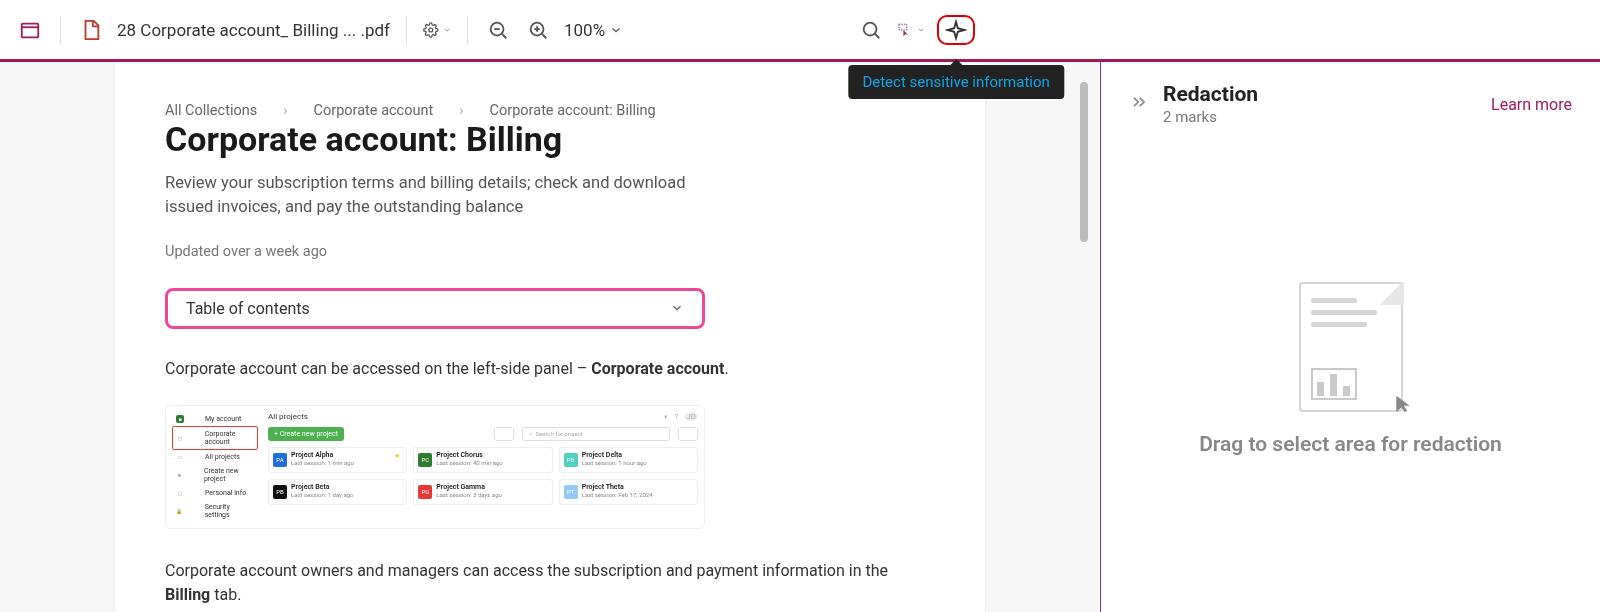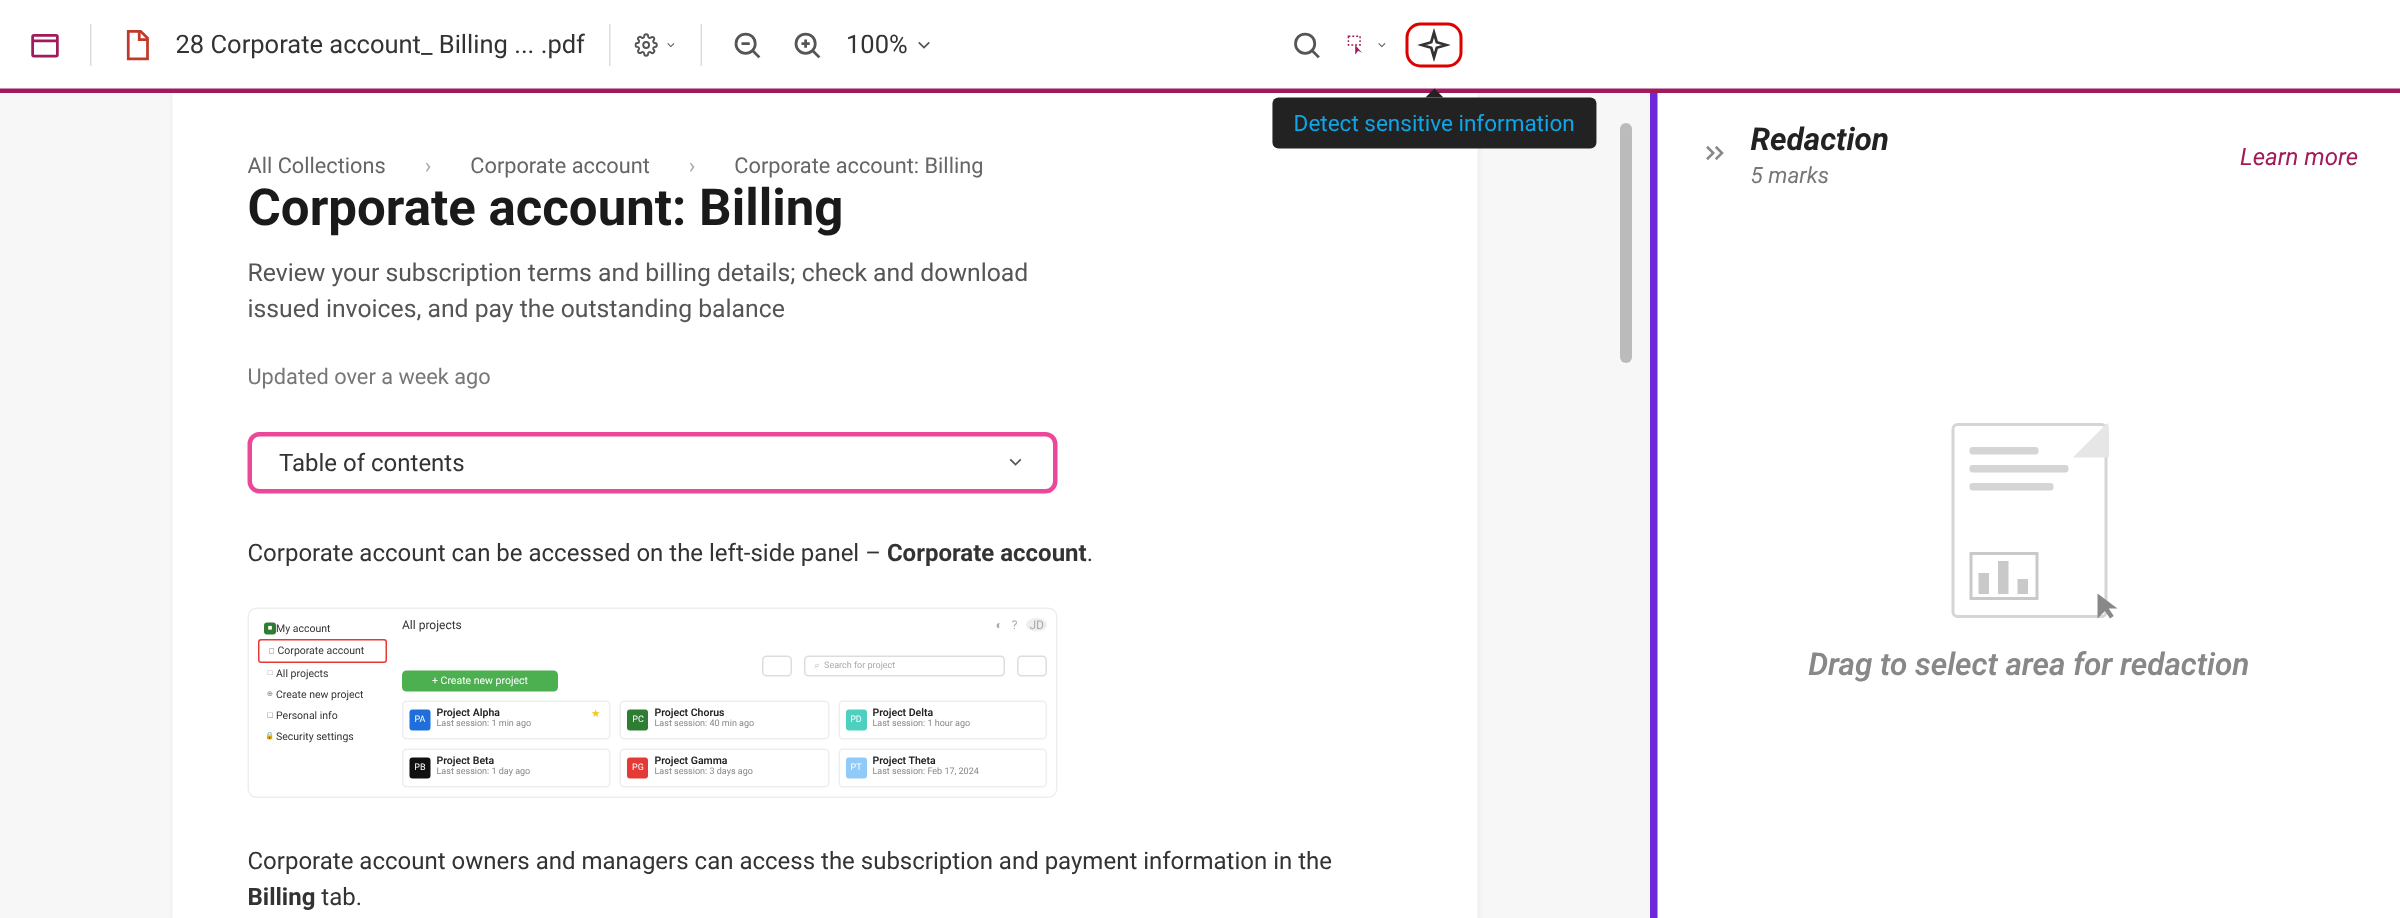--- a/index.html
+++ b/index.html
@@ -26,39 +26,39 @@
   .subtitle { font-size: 16.5px; color: #555; line-height: 1.45; margin-bottom: 24px; max-width: 560px; }
   .updated { font-size: 14.5px; color: #777; margin-bottom: 28px; }
   .toc { border: 3px solid #ec4899; border-radius: 8px; padding: 8px 18px; display: flex; justify-content: space-between; align-items: center; cursor: pointer; margin-bottom: 28px; max-width: 540px; }
   .toc-label { font-size: 16px; color: #333; }
   .body-text { font-size: 16px; color: #333; line-height: 1.5; margin-bottom: 24px; }
   .body-text b { font-weight: 700; }
 
   .embed { border: 1px solid #eee; border-radius: 6px; padding: 6px; margin-bottom: 30px; max-width: 540px; }
   .embed-inner { display: flex; gap: 10px; }
   .embed-side { width: 86px; font-size: 7px; color: #333; }
-  .es-row { display: flex; align-items: center; gap: 0; padding: 3px 4px; border-radius: 2px; }
+  .es-row { display: flex; align-items: center; gap: 21px; padding: 3px 4px; border-radius: 2px; }
   .es-row.sel { border: 1px solid #e53935; }
   .es-dot { width: 8px; height: 8px; background: #2e7d32; border-radius: 2px; font-size: 5px; color:#fff; display:flex; align-items:center; justify-content:center; }
   .es-dot.plain { background: transparent; color:#888; }
   .embed-main { flex: 1; }
   .em-top { display: flex; justify-content: space-between; align-items: center; font-size: 8px; color: #333; margin-bottom: 6px; }
   .em-icons { display: flex; gap: 6px; color: #aaa; }
   .em-row2 { display: flex; gap: 8px; margin-bottom: 6px; align-items: center; }
-  .em-create { background: #4caf50; color: #fff; font-size: 7px; padding: 3px 20px; border-radius: 3px; margin-top: 20px; }
+  .em-create { background: #4caf50; color: #fff; font-size: 7px; padding: 3px 6px; border-radius: 3px; }
   .em-toggle { border: 1px solid #ddd; width: 20px; height: 14px; border-radius: 3px; }
   .em-search { border: 1px solid #ddd; flex:1; height: 14px; border-radius: 3px; font-size: 6px; color: #aaa; padding: 0 6px; display:flex; align-items:center; gap:3px; }
   .em-grid { display: grid; grid-template-columns: repeat(3, 1fr); gap: 6px; }
   .em-card { border: 1px solid #eee; border-radius: 3px; padding: 4px 6px 4px 22px; height: 26px; position: relative; }
   .em-badge { width: 14px; height: 14px; border-radius: 2px; position: absolute; left: 4px; top: 5px; font-size: 6px; color:#fff; display:flex; align-items:center; justify-content:center; }
   .em-card .pn { font-size: 7px; color: #222; font-weight:600; line-height: 1; }
   .em-card .ps { font-size: 6px; color: #888; line-height: 1.4; }
   .em-card .star { position: absolute; right: 6px; top: 4px; font-size: 7px; color:#f5c518; }
 
-  .side-col { width: 500px; border-left: 5px solid #6d28d9; padding: 20px 28px; display: flex; flex-direction: column; font-style: italic; }
+  .side-col { width: 500px; border-left: 1px solid #6d28d9; padding: 20px 28px; display: flex; flex-direction: column; }
   .side-head { display: flex; align-items: center; justify-content: space-between; margin-bottom: 20px; }
   .side-title-block { display: flex; align-items: center; gap: 14px; }
   .chevrons { color: #888; }
   .side-title { font-size: 21px; font-weight: 700; }
   .side-sub { font-size: 15px; color: #777; margin-top: 2px; }
   .learn-more { color: #a11a5c; font-size: 16px; }
   .side-center { flex: 1; display: flex; flex-direction: column; align-items: center; justify-content: center; gap: 20px; }
   .doc-illus { position: relative; width: 104px; height: 130px; }
   .doc-page { position: absolute; inset: 0; background: #fff; border: 2px solid #d5d5d5; border-radius: 4px; }
   .doc-fold { position: absolute; right: -1px; top: -1px; width: 24px; height: 24px; background: linear-gradient(135deg, transparent 49%, #e6e6e6 50%); border-top-right-radius: 4px; }
@@ -260,21 +260,21 @@
     <div class="side-head">
       <div class="side-title-block">
         <div class="chevrons">
           <svg width="20" height="20" viewBox="0 0 24 24" fill="none" stroke="#888" stroke-width="2">
               <polyline points="13 17 18 12 13 7"></polyline>
               <polyline points="6 17 11 12 6 7"></polyline>
             </svg>
         </div>
         <div>
           <div class="side-title">Redaction</div>
-          <div class="side-sub">5 marks</div>
+          <div class="side-sub">2 marks</div>
         </div>
       </div>
       <a class="learn-more">Learn more</a>
     </div>
     <div class="side-center">
       <div class="doc-illus">
         <div class="doc-page"></div>
         <div class="doc-fold"></div>
         <div class="doc-line" style="top:16px;width:46px"></div>
         <div class="doc-line" style="top:28px;width:66px"></div>

